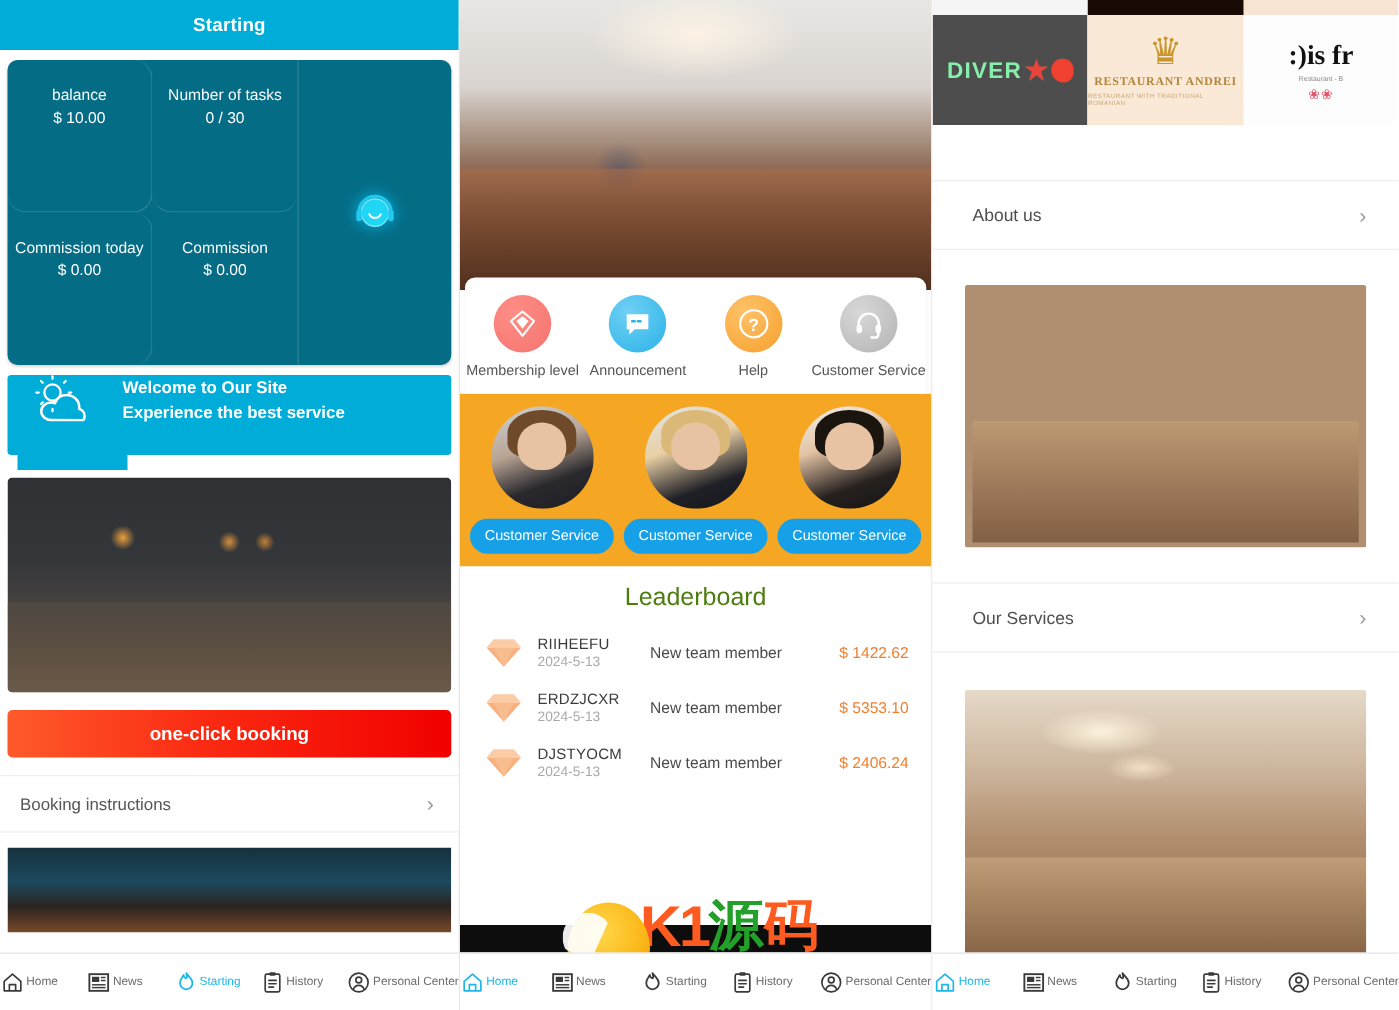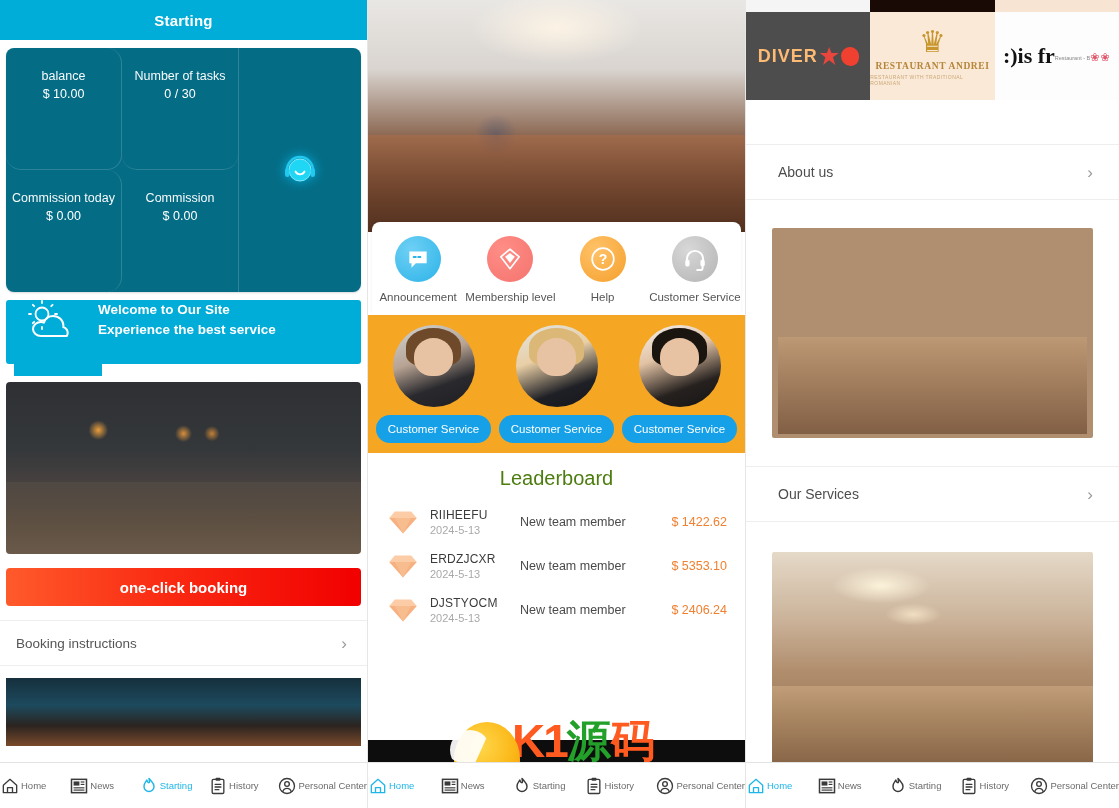--- a/index.html
+++ b/index.html
@@ -159,22 +159,22 @@
   .black-bar { position:absolute; left:0; bottom:46px; width:100%; height:22px; background:#0d0d0d; z-index:20; }
 
   
   .logos { display: flex; height: 100px; }
   .logo-cell { flex: 1; position: relative; overflow: hidden; }
   .logo-top { height: 12px; }
   .lc1 { background: #f5f5f5; } .lc2 { background: #1a0a06; } .lc3 { background: #F8E4D2; }
   .logo-body { height: 88px; display:flex; align-items:center; justify-content:center; }
   .lb1 { background: #4d4d4d; }
   .lb2 { background: #FBE9D7; flex-direction: column; }
-  .lb3 { background: #fdfdfd; flex-direction: row; }
-  .diverxo { color:#fdba74; font-family:"Liberation Sans",sans-serif; font-weight:bold; font-size:18px; letter-spacing:1px; display:flex; align-items:center; gap:2px; }
+  .lb3 { background: #fdfdfd; flex-direction: column; }
+  .diverxo { color:#86efac; font-family:"Liberation Sans",sans-serif; font-weight:bold; font-size:18px; letter-spacing:1px; display:flex; align-items:center; gap:2px; }
   .dx-blob1 { width:19px; height:18px; background:#E8463C; clip-path: polygon(50% 0,62% 34%,100% 34%,70% 57%,82% 100%,50% 73%,18% 100%,30% 57%,0 34%,38% 34%); }
   .dx-blob2 { width:18px; height:19px; background:#F0402F; border-radius:50% 50% 45% 55%; }
   .crown { font-size: 30px; color: #C8962E; line-height: 30px; }
   .andrei-name { font-size: 9.5px; color:#B4853A; font-weight:bold; letter-spacing:.6px; margin-top:4px; font-family:"Liberation Serif", serif; }
   .andrei-sub  { font-size: 5px; color:#C9A877; letter-spacing:.4px; margin-top:3px; }
   .disfr { font-size: 22px; color:#111; font-family:"Liberation Serif", serif; font-weight:bold; white-space:nowrap; }
   .disfr-sub { font-size:5.5px; color:#888; margin-top:4px; white-space:nowrap; }
   .disfr-marks { color:#E0566A; font-size:11px; margin-top:2px; letter-spacing:1px; }
 
   .r-row {
@@ -367,36 +367,36 @@
   </div>
 
   <div class="panel mid">
 
     <div class="hero">
       <div class="img img-fine-resto"></div>
     </div>
 
     <div class="quick-card">
       <div class="quick">
+        <div class="quick-circle qc-member">
+          <svg width="26" height="26" viewBox="0 0 24 24" fill="none" stroke="#fff" stroke-width="1.5">
+              <path d="M12 3 3.5 10 12 21l8.5-11z" stroke-linejoin="round"></path>
+              <path d="M12 6.5 7.5 10l4.5 5.6L16.5 10z" fill="#fff" stroke="none"></path>
+            </svg>
+        </div>
+        <div class="quick-label">Membership level</div>
+      </div>
+      <div class="quick">
         <div class="quick-circle qc-ann">
           <svg width="26" height="26" viewBox="0 0 24 24">
               <path d="M4 5h16v11H10l-4 4v-4H4z" fill="#fff"></path>
               <path d="M8 10.2h8" stroke="#2BB3E8" stroke-width="1.8" stroke-linecap="round" stroke-dasharray="2 2.2"></path>
             </svg>
         </div>
         <div class="quick-label">Announcement</div>
-      </div>
-      <div class="quick">
-        <div class="quick-circle qc-member">
-          <svg width="26" height="26" viewBox="0 0 24 24" fill="none" stroke="#fff" stroke-width="1.5">
-              <path d="M12 3 3.5 10 12 21l8.5-11z" stroke-linejoin="round"></path>
-              <path d="M12 6.5 7.5 10l4.5 5.6L16.5 10z" fill="#fff" stroke="none"></path>
-            </svg>
-        </div>
-        <div class="quick-label">Membership level</div>
       </div>
       <div class="quick">
         <div class="quick-circle qc-help">
           <svg width="26" height="26" viewBox="0 0 24 24">
               <circle cx="12" cy="12" r="10" fill="none" stroke="#fff" stroke-width="1.6"></circle>
               <text x="12" y="17" font-size="13" font-weight="bold" fill="#fff" text-anchor="middle" font-family="Liberation Sans, sans-serif">?</text>
             </svg>
         </div>
         <div class="quick-label">Help</div>
       </div>

